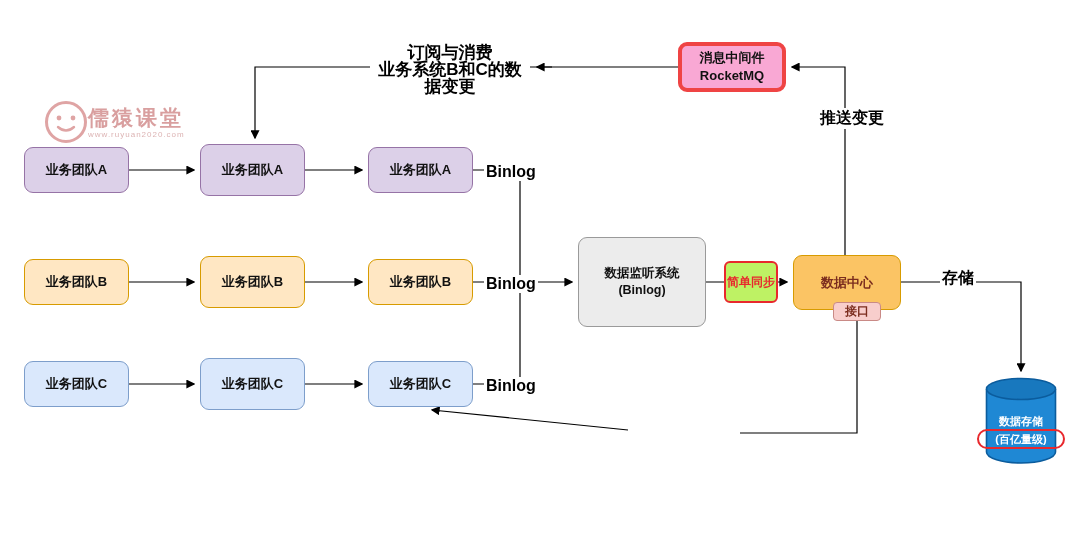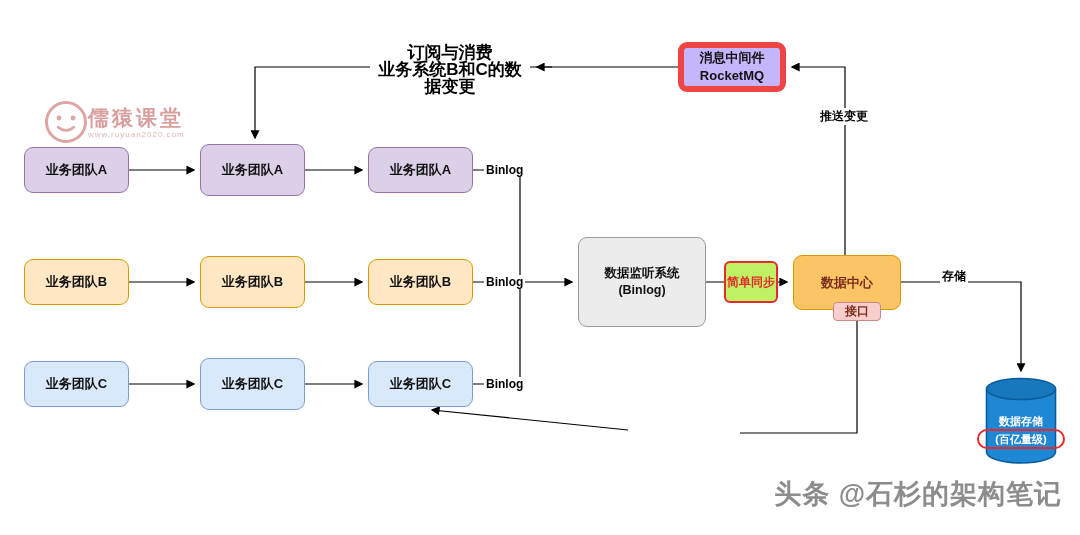--- a/index.html
+++ b/index.html
@@ -6,27 +6,27 @@
   html,body{background:#fff}
   body{font-family:"Liberation Sans","DejaVu Sans",sans-serif;color:#111}
   .canvas{position:relative;width:1080px;height:535px;background:#fff;overflow:hidden}
   .wires{position:absolute;left:0;top:0}
   .node{position:absolute;display:flex;flex-direction:column;align-items:center;justify-content:center;
         border-radius:9px;font-weight:bold;font-size:13px;color:#111;text-align:center;line-height:1.35}
   .purple{background:#dcd0e8;border:1px solid #9673a6}
   .orangebox{background:#ffe7c3;border:1px solid #d79b00}
   .bluebox{background:#dae8fc;border:1px solid #7d9ecb}
   .graybox{background:#ececec;border:1px solid #9a9a9a;font-size:12.5px}
-  .yellowbox{background:#c4b5fd;border:6px solid #ef4444}
+  .yellowbox{background:#f9a8d4;border:4px solid #ef4444}
   .dcbox{background:#fbc464;border:1px solid #d79b00;color:#7b2d1e}
   .pinkbox{background:#f8cecc;border:1px solid #c98a86;color:#7b2d1e;font-size:12px;border-radius:4px;font-weight:bold}
   .redframe{background:#bef264;border:2px solid #e8282d;border-radius:6px}
   .sync{color:#e8282d;font-size:12px;white-space:nowrap}
   .query{color:#000;font-size:12px}
-  .edge-label{position:absolute;font-weight:bold;font-size:12px;background:#fff;padding:0 2px;color:#000;white-space:nowrap}
+  .edge-label{position:absolute;font-weight:bold;font-size:16px;background:#fff;padding:0 2px;color:#000;white-space:nowrap}
   .sub-label{position:absolute;left:370px;top:44px;width:160px;text-align:center;font-weight:bold;font-size:17px;
              background:#fff;line-height:17px;color:#000}
   .db-node{position:absolute;left:985px;top:377px;width:72px;height:88px}
   .db-text{position:absolute;left:-10px;top:37px;width:92px;text-align:center;color:#fff;font-weight:bold;
            font-size:11px;line-height:14px}
   .db-badge{display:block;margin:1px auto 0;border:2px solid #e8282d;border-radius:10px;padding:1px 15px;width:88px;color:#fff}
   .wm{position:absolute;left:44px;top:100px;display:flex;align-items:center;}
   .wm-col{display:flex;flex-direction:column}
   .wm-text{color:#d99f9f;font-weight:bold;font-size:21px;letter-spacing:3px;line-height:24px}
   .wm-url{color:#dcb3b3;font-size:8px;letter-spacing:1px}
@@ -142,15 +142,14 @@
   <div class="edge-label" style="left:484px;top:163px">Binlog</div>
   <div class="edge-label" style="left:484px;top:275px">Binlog</div>
   <div class="edge-label" style="left:484px;top:377px">Binlog</div>
   <div class="edge-label" style="left:940px;top:268px">存储</div>
   <div class="edge-label" style="left:818px;top:108px">推送变更</div>
   <div class="sub-label">
     <span>订阅与消费</span><br>
     <span>业务系统B和C的数据变更</span>
   </div>
 
-  <div class="credit">头条 @石杉的架构笔记</div>
 
 </div>
 
 </body></html>

